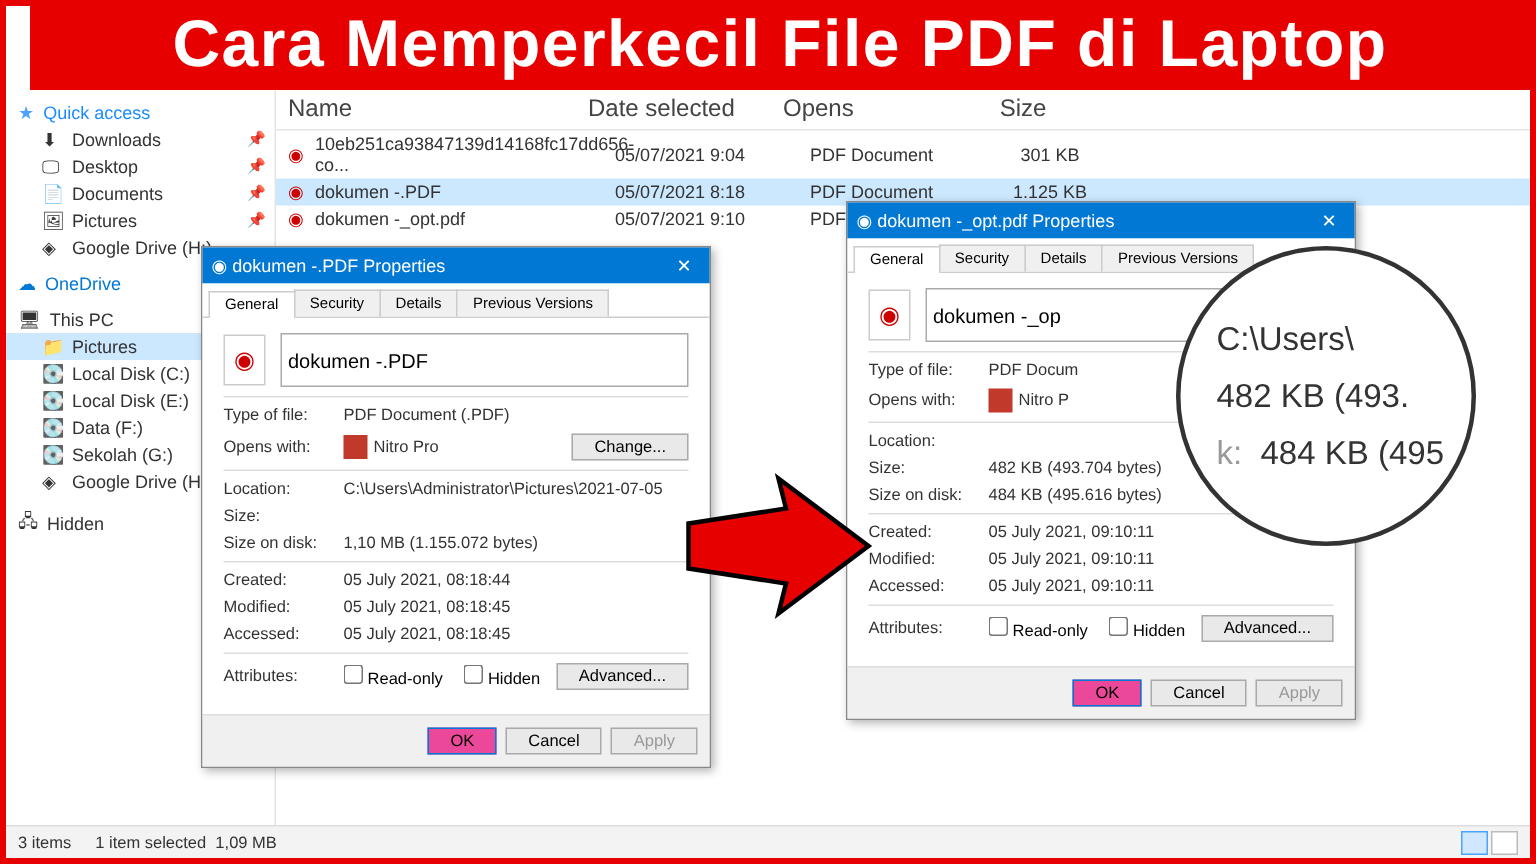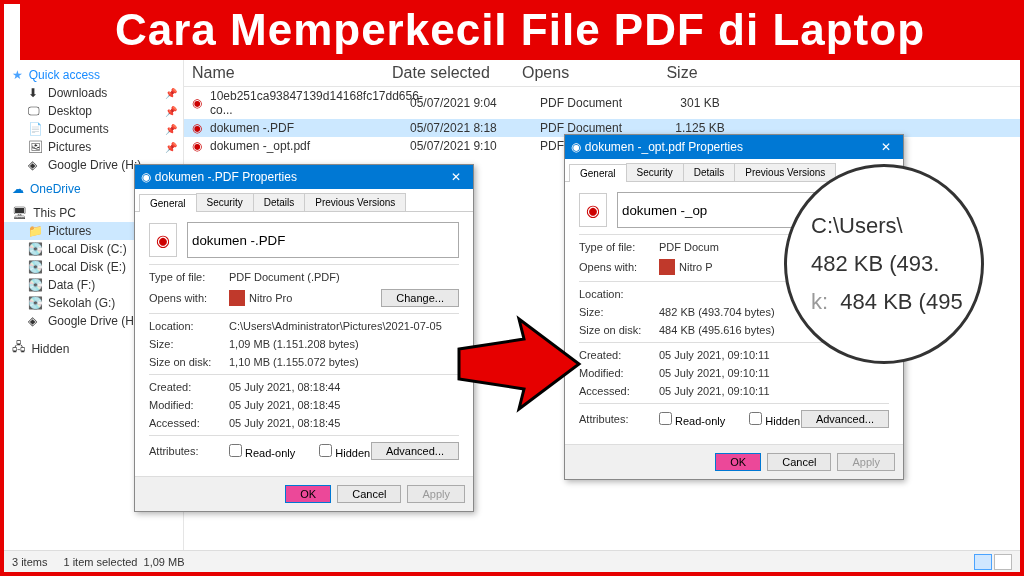--- a/index.html
+++ b/index.html
@@ -33,21 +33,21 @@
 .tabs { background: #fff; display: flex; border-bottom: 1px solid #ccc; padding-top: 4px; padding-left: 4px; gap: 0; }
 .tab { padding: 3px 10px; font-size: 10px; border: 1px solid #ccc; border-bottom: none; margin-right: -1px; background: #f0f0f0; }
 .tab.active { background: #fff; position: relative; top: 1px; }
 .body { background: #fff; padding: 10px 14px; }
 .row { display: flex; align-items: center; margin-bottom: 6px; }
 .lbl { width: 80px; color: #333; }
 .val { flex: 1; color: #333; }
 .input { border: 1px solid #aaa; height: 36px; padding: 0 4px; flex: 1; background: #fff; }
 .btn { border: 1px solid #aaa; background: #e9e9e9; padding: 2px 14px; font-size: 11px; }
 .hr { border-top: 1px solid #ddd; margin: 6px 0; }
-.checks { display: flex; gap: 24px; align-items: center; }
+.checks { display: flex; gap: 14px; align-items: center; }
 .footer { background: #f0f0f0; padding: 8px; display: flex; justify-content: flex-end; gap: 6px; border-top: 1px solid #ddd; }
 .footer .btn.primary { border-color: #0078d4; background: #ec4899; }
 .footer .btn.disabled { color: #999; }
 .pdf-ico { width: 28px; height: 34px; border: 1px solid #ccc; display: inline-flex; align-items: center; justify-content: center; font-size: 16px; color: #c00; background: #fff; margin-right: 10px; }
 .nitro-ico { width: 16px; height: 16px; background: #c0392b; display: inline-block; margin-right: 4px; }
 .arrow { position: absolute; top: 310px; left: 450px; width: 130px; height: 100px; z-index: 50; }
 .zoom { position: absolute; top: 160px; left: 780px; width: 200px; height: 200px; border-radius: 50%; border: 3px solid #333; background: #fff; z-index: 60; display: flex; flex-direction: column; justify-content: center; padding-left: 24px; font-size: 22px; color: #333; overflow: hidden; }
 .zoom .zline { margin: 6px 0; white-space: nowrap; }
 .zoom .zline.bold { font-weight: 400; }
 .pin { width: 10px; display: inline-block; color: #888; font-size: 10px; margin-left: auto; }
@@ -197,21 +197,20 @@
         <span class="val">Nitro Pro</span>
         <button class="btn">Change...</button>
       </div>
     <div class="hr"></div>
     <div class="row">
         <span class="lbl">Location:</span>
         <span class="val">C:\Users\Administrator\Pictures\2021-07-05</span>
       </div>
     <div class="row">
         <span class="lbl">Size:</span>
-        <span class="val">1,09 MB (1.151.208 bytes)</span>
       </div>
     <div class="row">
         <span class="lbl">Size on disk:</span>
         <span class="val">1,10 MB (1.155.072 bytes)</span>
       </div>
     <div class="hr"></div>
     <div class="row">
         <span class="lbl">Created:</span>
         <span class="val">05 July 2021, 08:18:44</span>
       </div>

